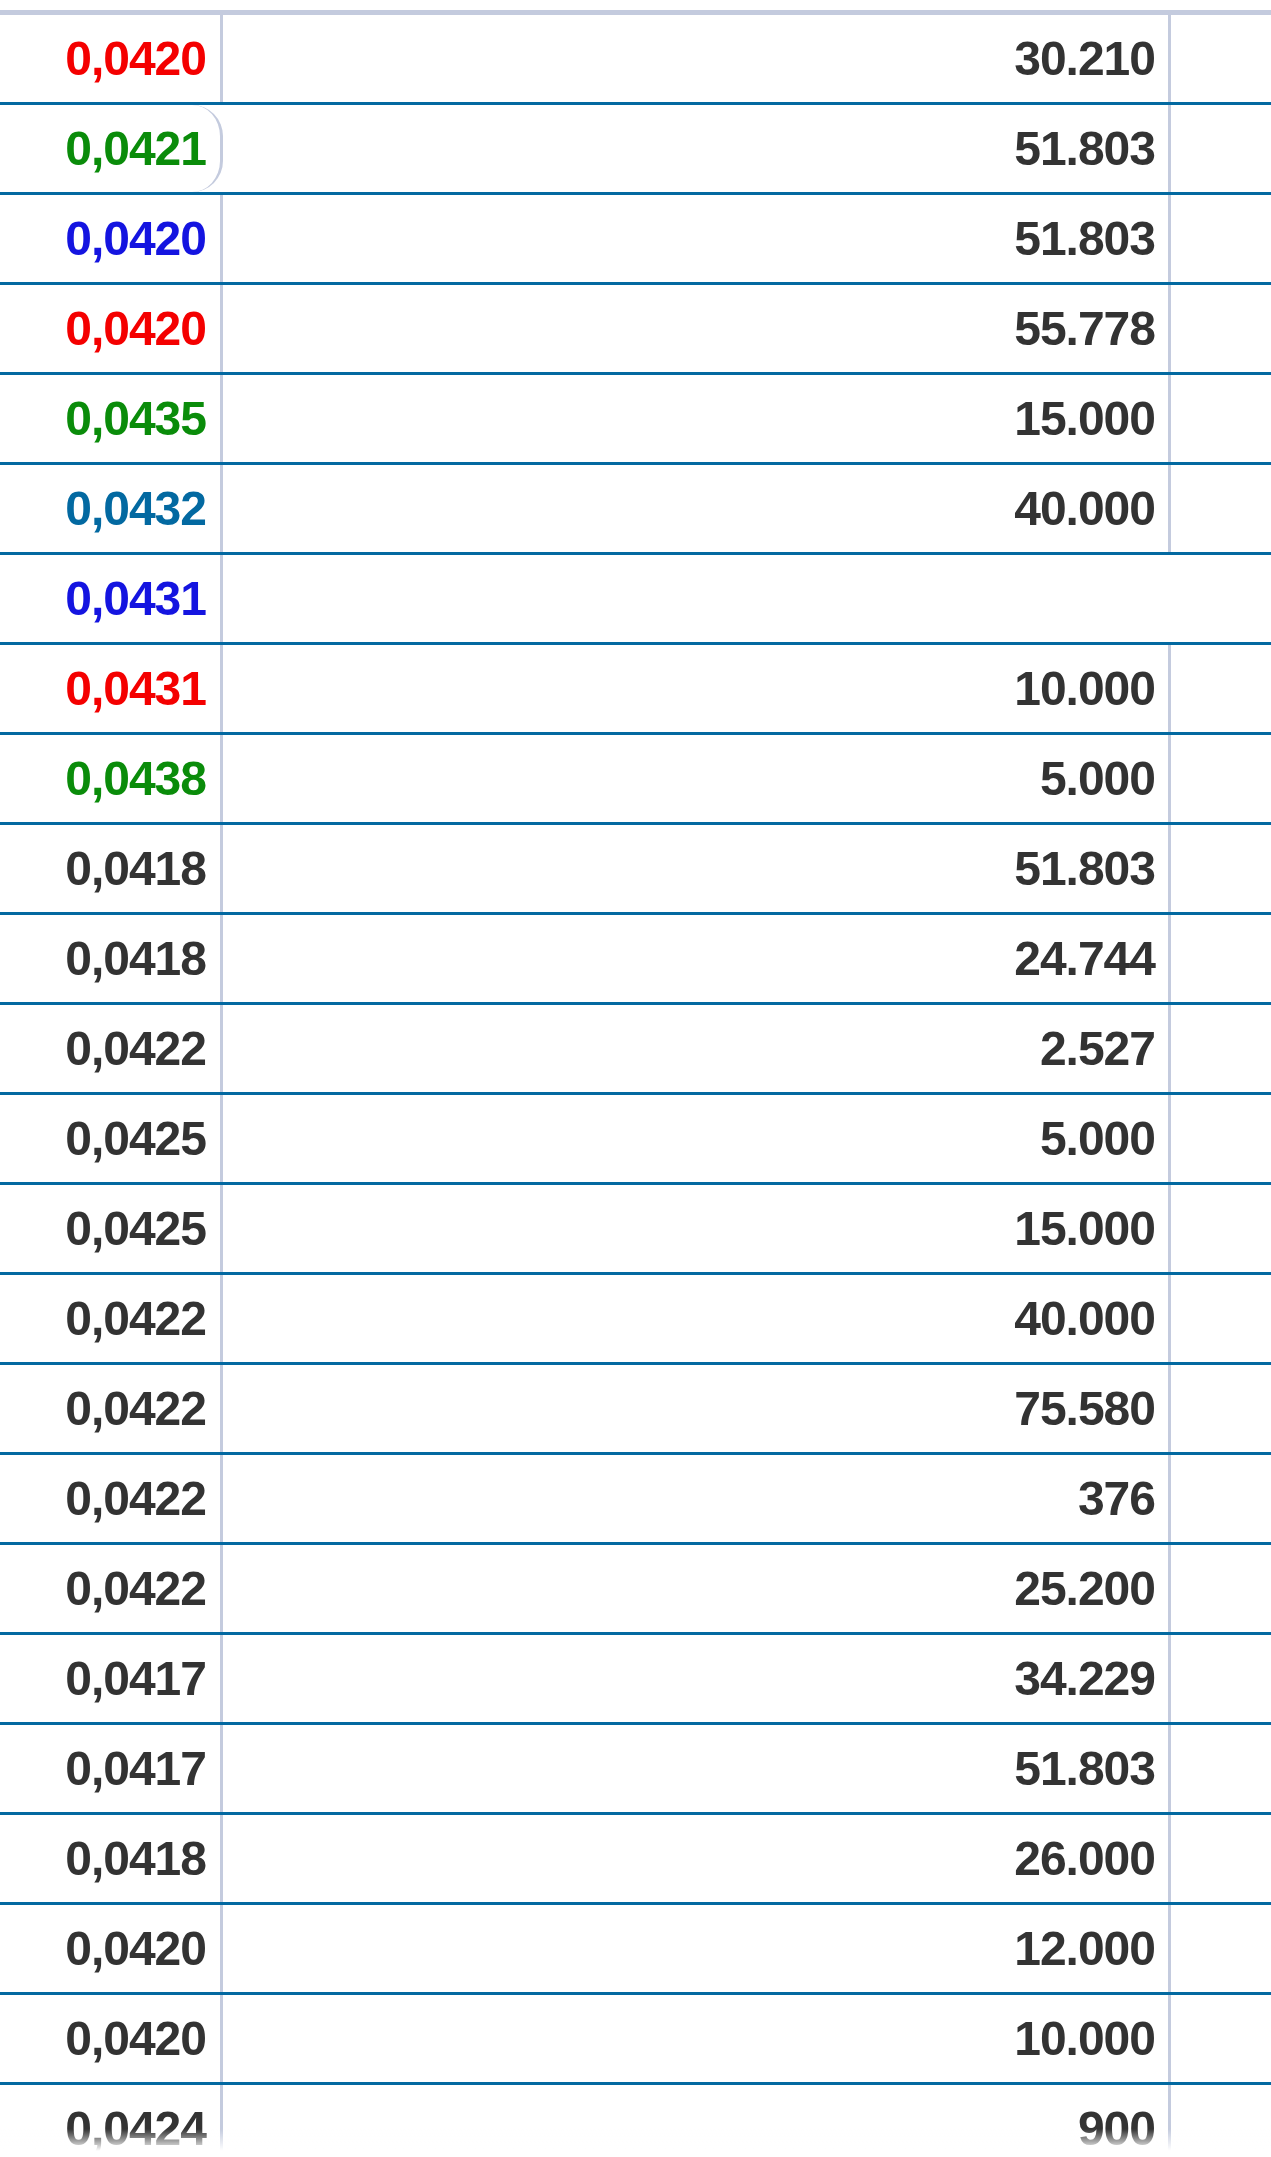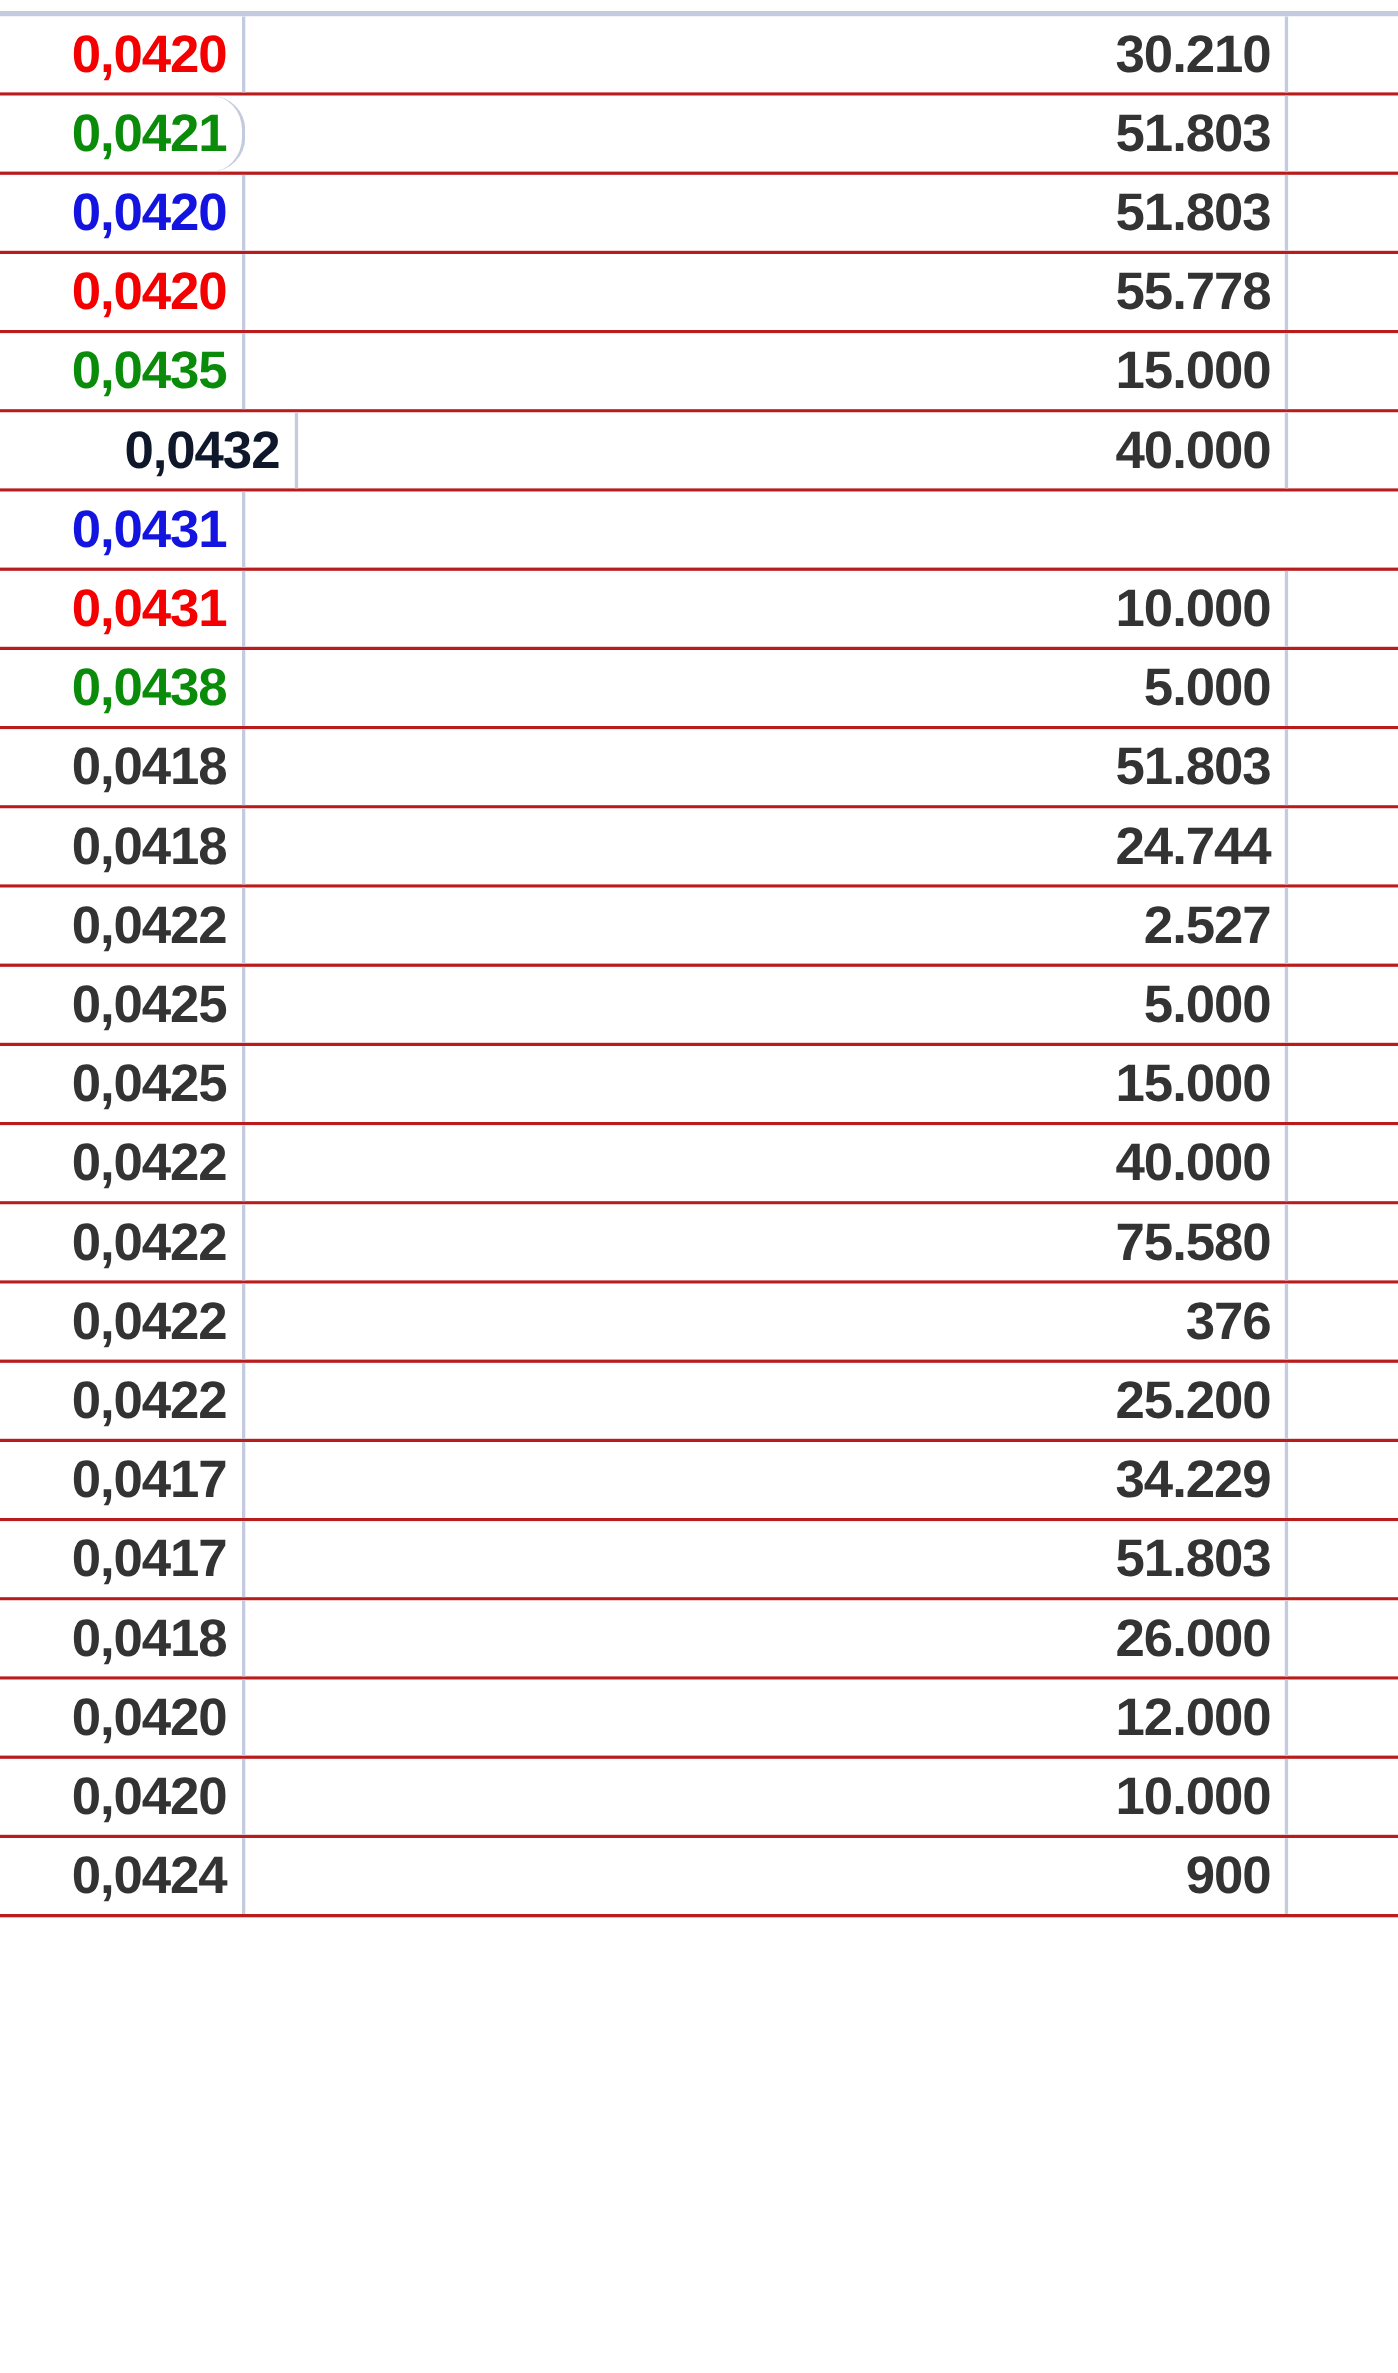--- a/index.html
+++ b/index.html
@@ -13,23 +13,23 @@
   }
   .top-gap {
     height: 10px;
     background: #ffffff;
   }
   .trades-table {
     border-top: 5px solid #c4cbde;
   }
   .trade-row {
     display: flex;
-    height: 72px;
+    height: 90px;
     box-sizing: border-box;
-    border-bottom: 3px solid #b91c1c;
+    border-bottom: 3px solid #0369a1;
     background: #ffffff;
   }
   .cell {
     display: flex;
     align-items: center;
     justify-content: flex-end;
     box-sizing: border-box;
     font-weight: 700;
     font-size: 48px;
     letter-spacing: -1px;
@@ -90,21 +90,21 @@
     <div class="cell cell-blank"></div>
   </div>
 
   <div class="trade-row">
     <div class="cell cell-price" style="color: rgb(10, 140, 10);">0,0435</div>
     <div class="cell cell-volume">15.000</div>
     <div class="cell cell-blank"></div>
   </div>
 
   <div class="trade-row">
-    <div class="cell cell-price" style="color: #0f172a; margin-left: 48px;">0,0432</div>
+    <div class="cell cell-price" style="color: #0369a1;">0,0432</div>
     <div class="cell cell-volume">40.000</div>
     <div class="cell cell-blank"></div>
   </div>
 
   <div class="trade-row">
     <div class="cell cell-price" style="color: rgb(20, 20, 224);">0,0431</div>
     <div class="cell cell-blank"></div>
   </div>
 
   <div class="trade-row">

